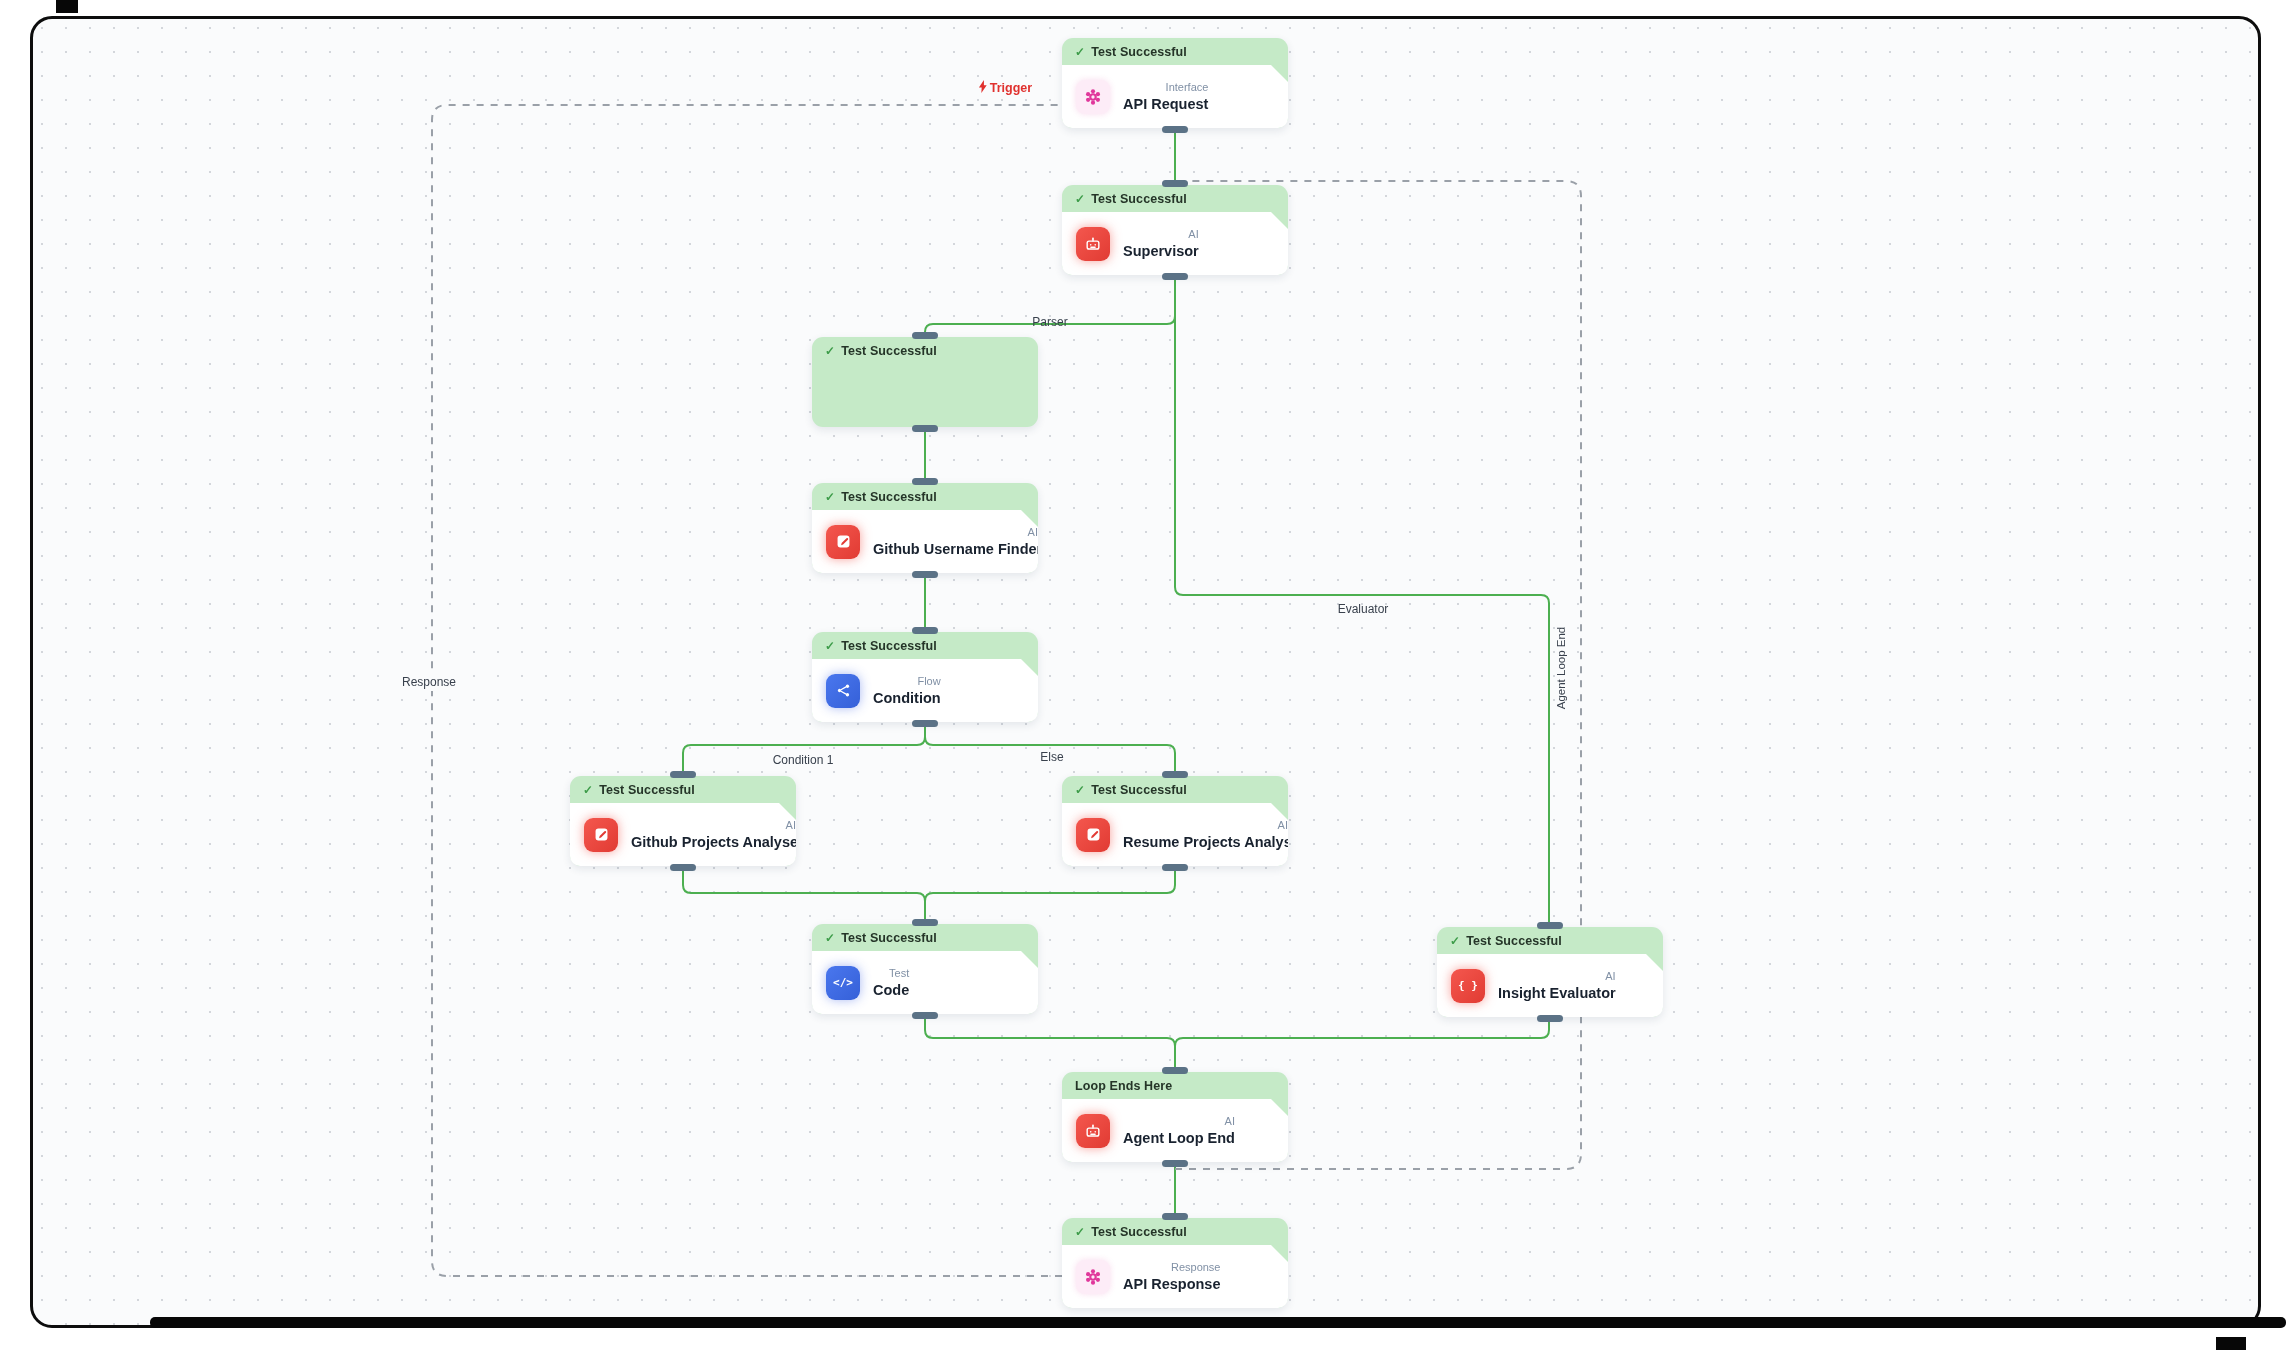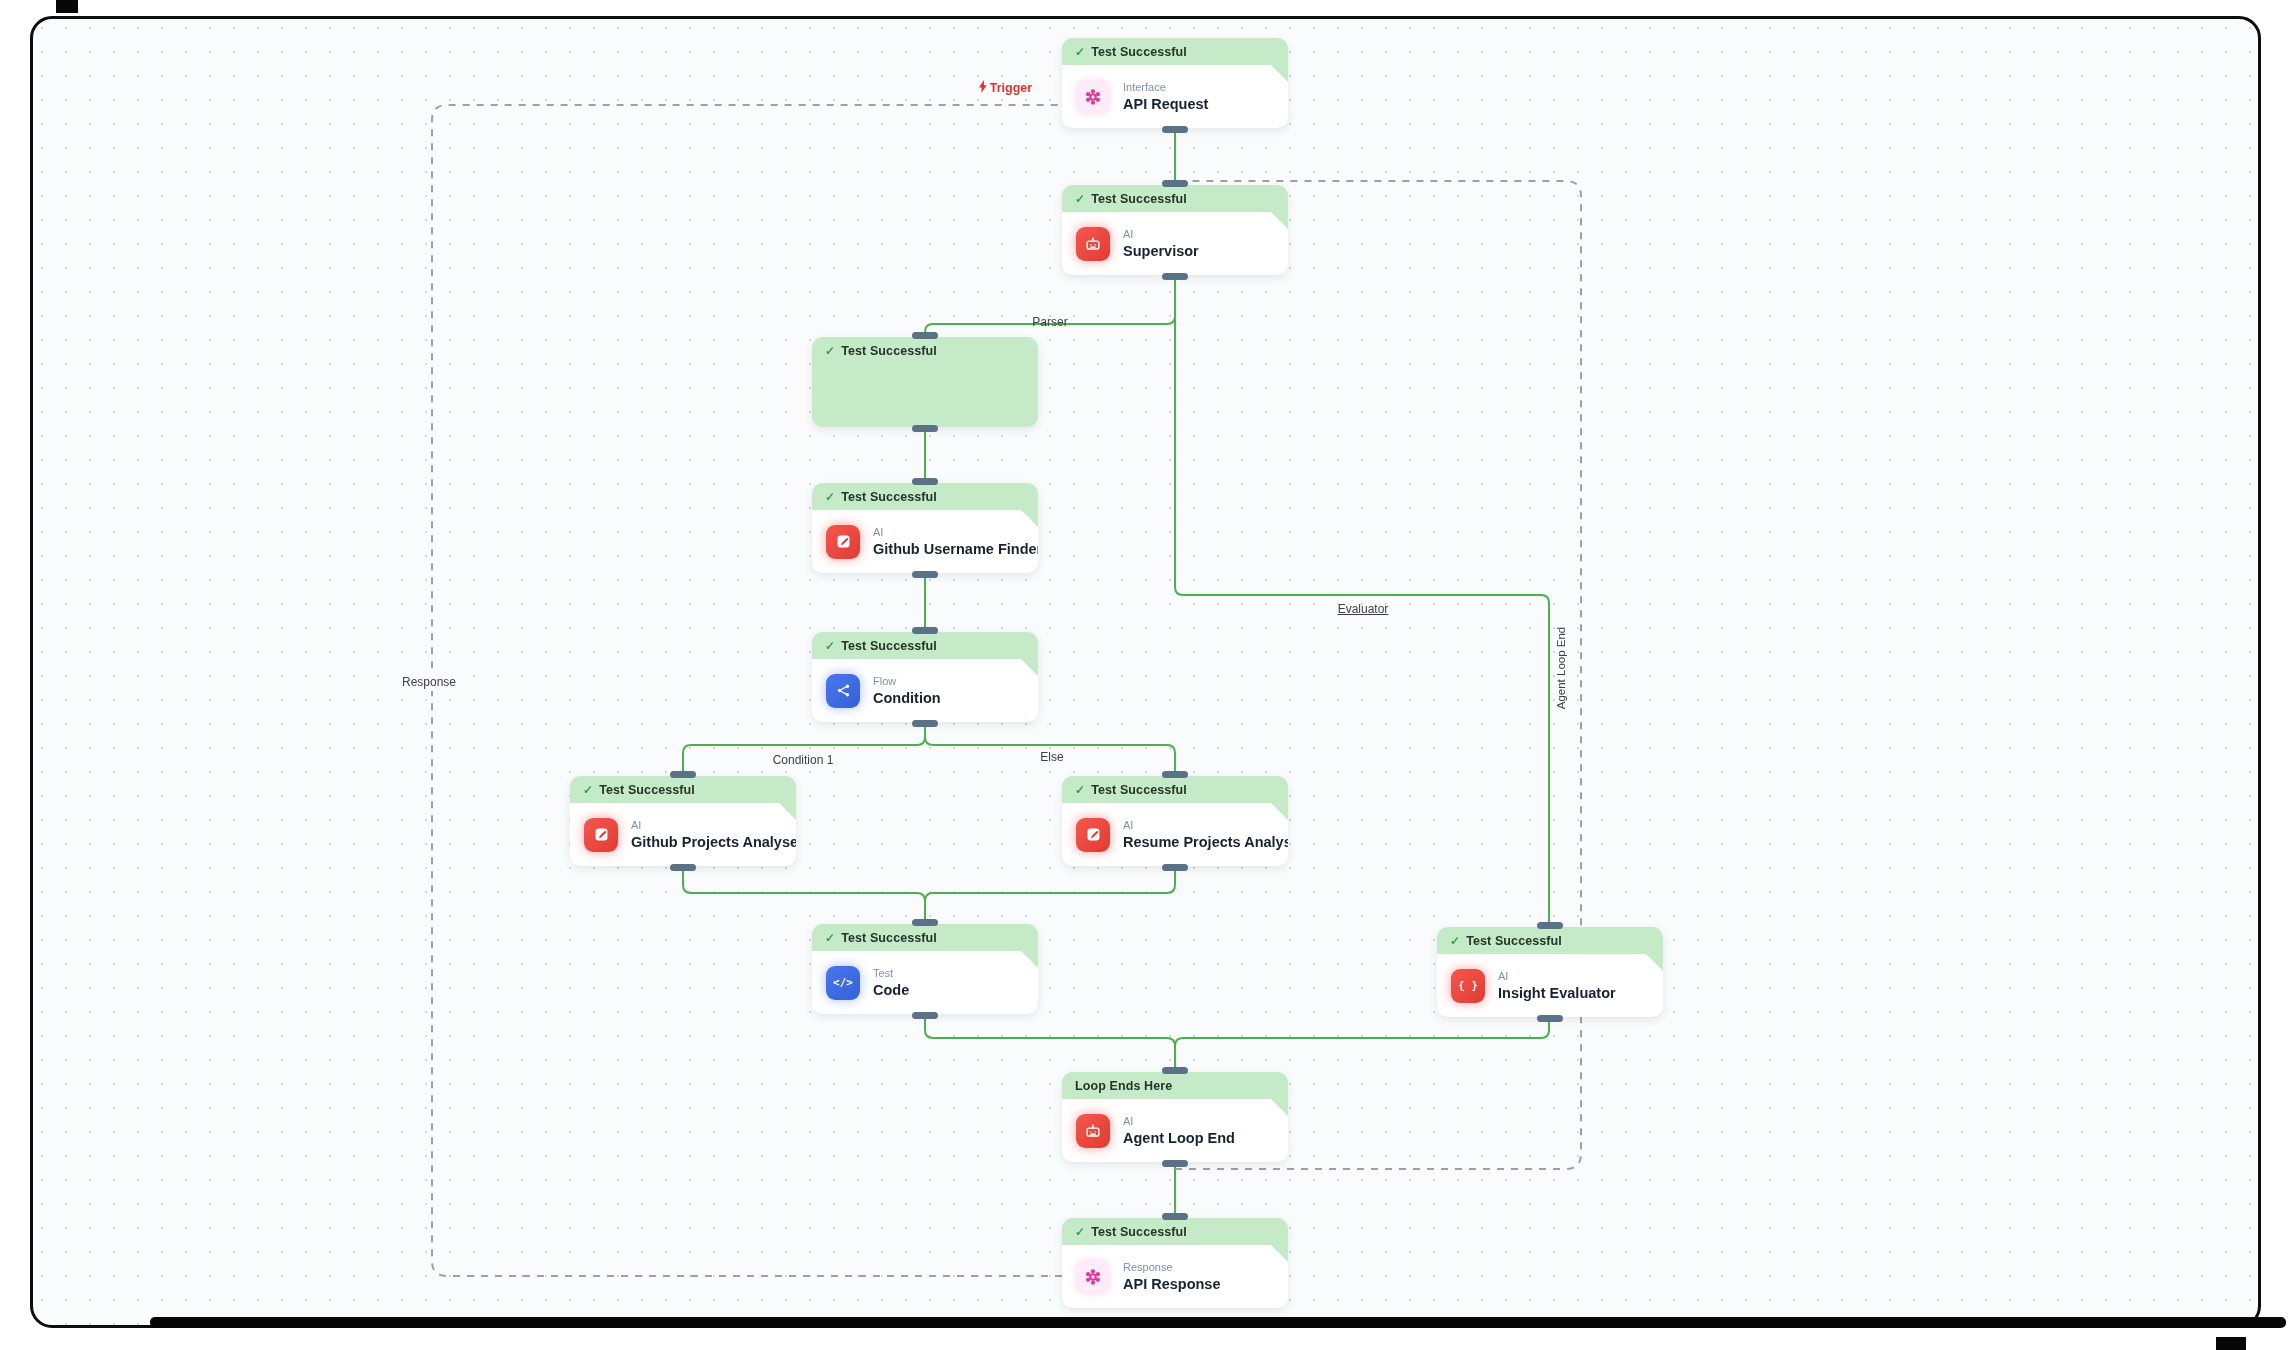--- a/index.html
+++ b/index.html
@@ -30,21 +30,21 @@
         border-radius:0 0 10px 10px;
         clip-path:polygon(0 0, calc(100% - 17px) 0, 100% 17px, 100% 100%, 0 100%);}
   .tile{width:34px;height:34px;border-radius:9px;display:flex;align-items:center;justify-content:center;flex:0 0 auto;}
   .tile.red{background:linear-gradient(135deg,#f4574e,#e13b33);box-shadow:0 0 11px rgba(240,82,73,.55);}
   .tile.green{background:linear-gradient(135deg,#3bbf63,#27a84d);box-shadow:0 0 11px rgba(52,168,83,.5);}
   .tile.blue{background:linear-gradient(135deg,#4a77ee,#3560d8);box-shadow:0 0 11px rgba(66,103,229,.45);}
   .tile.pink{background:#fdecf7;box-shadow:0 0 6px rgba(224,55,155,.18);}
   .tile svg{display:block;}
   .tile .glyph{color:#fff;font-weight:700;font-size:11px;font-family:"DejaVu Sans Mono",monospace;}
   .node-text{min-width:0;}
-  .category{font-size:11px;font-weight:500;color:#8090a5;margin-bottom:3px;}
+  .category{font-size:11px;font-weight:500;color:#8090a5;margin-bottom:3px;text-align:right;}
   .title{font-size:14.5px;font-weight:700;color:#19222f;white-space:nowrap;}
   .stub{position:absolute;width:26px;height:7px;border-radius:3.5px;background:var(--connector,#5b7286);
         left:50%;transform:translateX(-50%);z-index:11;}
   .stub-top{top:-5px;} .stub-bottom{bottom:-5px;}
 
   .edge-label{position:absolute;z-index:5;font-size:12px;font-weight:500;color:#39414d;
         transform:translate(-50%,-50%);white-space:nowrap;display:flex;align-items:center;gap:2px;}
   .edge-label.bg{background:var(--canvas-bg,#fafbfc);padding:2px 7px;}
   .edge-label.rot{transform:translate(-50%,-50%) rotate(-90deg);font-size:11.5px;}
   .edge-label.trigger{color:var(--trigger-red,#e0312e);font-weight:700;font-size:12.5px;text-align:right;}
@@ -73,21 +73,21 @@
   <div id="labels-layer">
       <div class="edge-label trigger" style="left: 1005px; top: 88px;">
         <span><svg width="10" height="13" viewBox="0 0 10 14">
             <path d="M6.2 0 0.8 8h3L3.4 14 9.2 5.6h-3z" fill="#e0312e"></path>
           </svg></span>
         <span>Trigger</span>
       </div>
       <div class="edge-label" style="left: 1050px; top: 322px;">
         <span>Parser</span>
       </div>
-      <div class="edge-label" style="left: 1363px; top: 609px; text-decoration: underline;">
+      <div class="edge-label" style="left: 1363px; top: 609px;">
         <span>Evaluator</span>
       </div>
       <div class="edge-label" style="left: 803px; top: 760px;">
         <span>Condition 1</span>
       </div>
       <div class="edge-label" style="left: 1052px; top: 757px;">
         <span>Else</span>
       </div>
       <div class="edge-label bg" style="left: 429px; top: 682px;">
         <span>Response</span>

